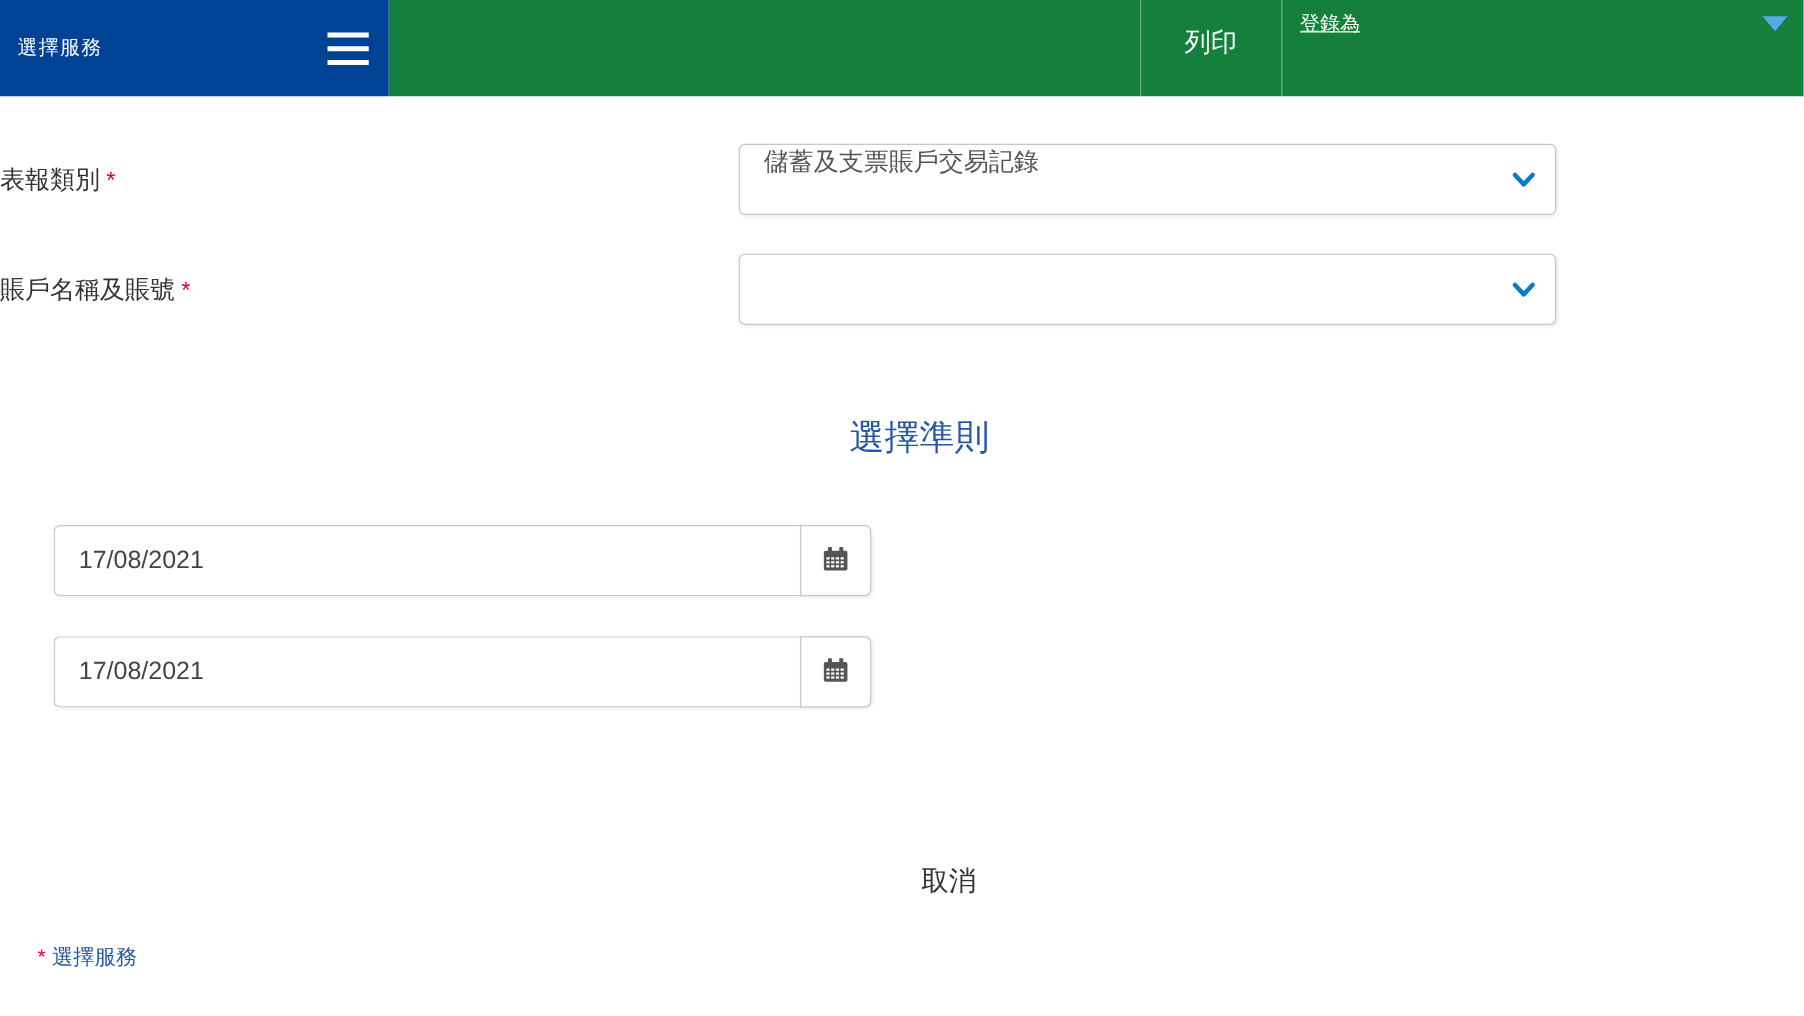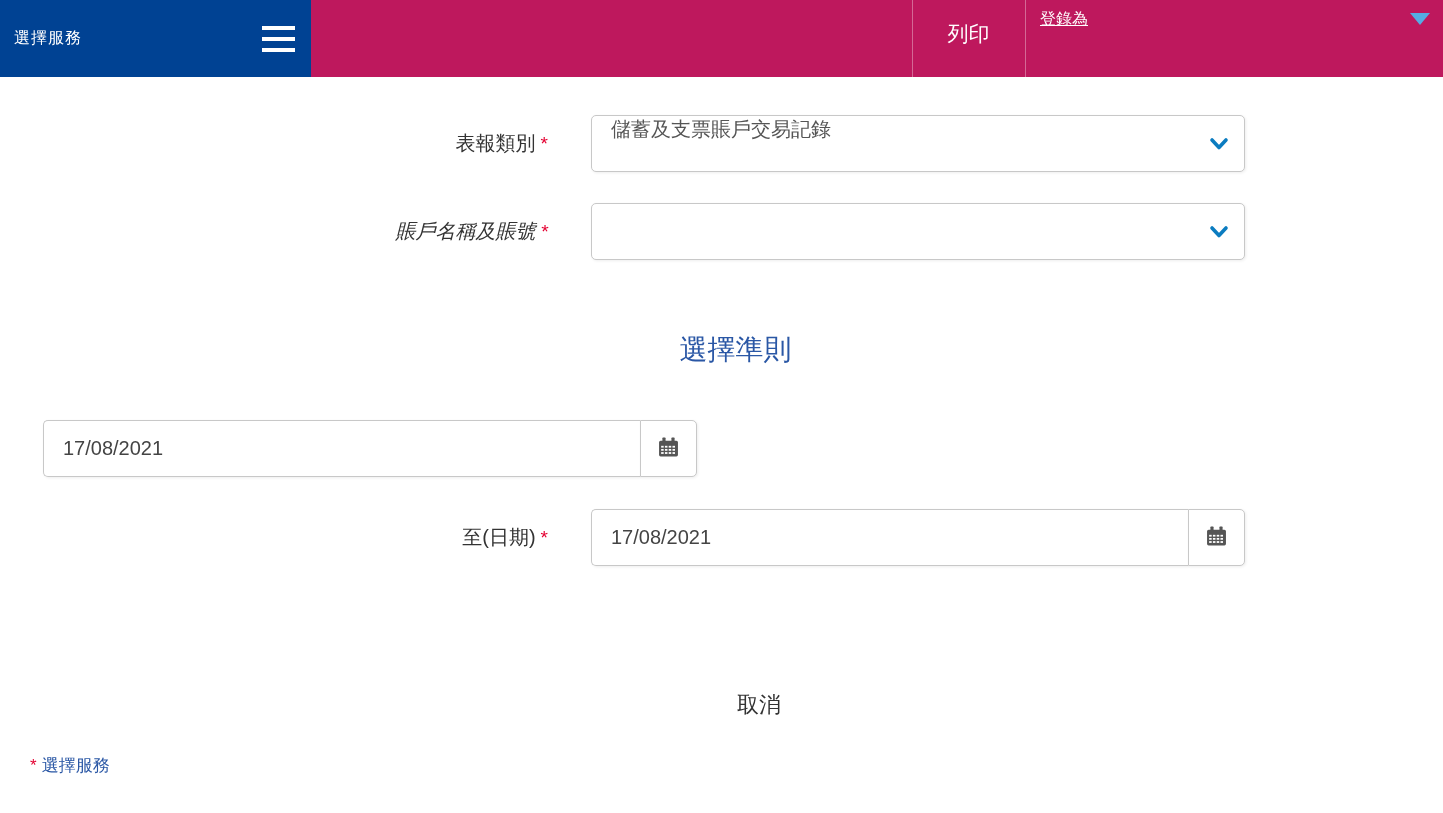--- a/index.html
+++ b/index.html
@@ -7,41 +7,41 @@
               font-family:"Liberation Sans","DejaVu Sans",sans-serif; }
 
   
   .header { position:relative; height:77px; display:flex; }
   .header-left { width:311px; background:#004293; display:flex; align-items:center;
                  justify-content:space-between; padding:0 16px 0 14px; }
   .service-title { color:#fff; font-size:16px; letter-spacing:1px; }
   .hamburger-btn { background:none; border:none; cursor:pointer; padding:0; }
   .hamburger { width:33px; display:flex; flex-direction:column; gap:7px; }
   .hamburger .bar { height:4px; background:#fff; }
-  .header-right { flex:1; background:#be185d; position:relative; }
+  .header-right { flex:1; background:#15803d; position:relative; }
   .hdr-divider { position:absolute; top:0; bottom:0; width:1px;
                  background:rgba(255,255,255,0.35); }
   .divider-a { left:601px; }           
   .divider-b { left:714px; }           
   .print-btn { position:absolute; left:601px; width:113px; top:0; height:77px;
                background:none; border:none; color:#fff; font-size:21px;
                cursor:pointer; padding-bottom:9px; }
   .login-as { position:absolute; left:729px; top:9px; color:#fff; font-size:16px;text-decoration:underline; }
   .user-menu-btn { position:absolute; right:13px; top:25px; background:none;
                    border:none; cursor:pointer; padding:0; }
   .tri-down { width:0; height:0; border-left:10px solid transparent;
               border-right:10px solid transparent; border-top:12px solid #55ace4; }
 
   
   .row { display:flex; align-items:center; }
   .row-1 { margin-top:38px; }
-  .row-2 { margin-top:31px;font-style:italic; }
+  .row-2 { margin-top:31px; }
   .row-3 { margin-top:51px; }
   .row-4 { margin-top:32px; }
-  .flabel { width:548px; text-align:right; font-size:20px; color:#333; }
+  .flabel { width:548px; font-size:20px; color:#333; }
   .req { color:#e40031; margin-left:5px; font-size:19px; }
   .control { margin-left:43px; width:654px; }
 
   .selectbox { height:57px; border:1px solid #c8c8c8; border-radius:5px; background:#fff;
                display:flex; align-items:flex-start; padding:0 46px 0 19px; position:relative;
                box-shadow:1px 1px 3px rgba(0,0,0,0.07); cursor:pointer; width:100%;
                text-align:left; }
   .selectbox .value { font-size:20px; color:#555; white-space:nowrap; overflow:hidden; }
   .chev { position:absolute; right:15px; top:50%; transform:translateY(-50%); line-height:0; }
 
@@ -146,21 +146,20 @@
                 <rect x="13.8" y="14.4" width="2.4" height="1.7"></rect>
             </g>
           </svg>
         </span>
       </button>
     </div>
   </div>
 </div>
 
 <div class="row row-4">
-  <div class="flabel"><span>至(日期)</span><span class="req">*</span></div>
   <div class="control">
     <div class="datebox">
       <input type="text" value="17/08/2021" style="">
       <button class="cal-btn">
         <span>
           <svg width="21" height="21" viewBox="0 0 20 20">
             <rect x="1" y="3.5" width="18" height="15" rx="1.5" fill="#555"></rect>
             <rect x="4.2" y="0.5" width="3" height="5" rx="0.6" fill="#555"></rect>
             <rect x="12.8" y="0.5" width="3" height="5" rx="0.6" fill="#555"></rect>
             <g fill="#fff">

